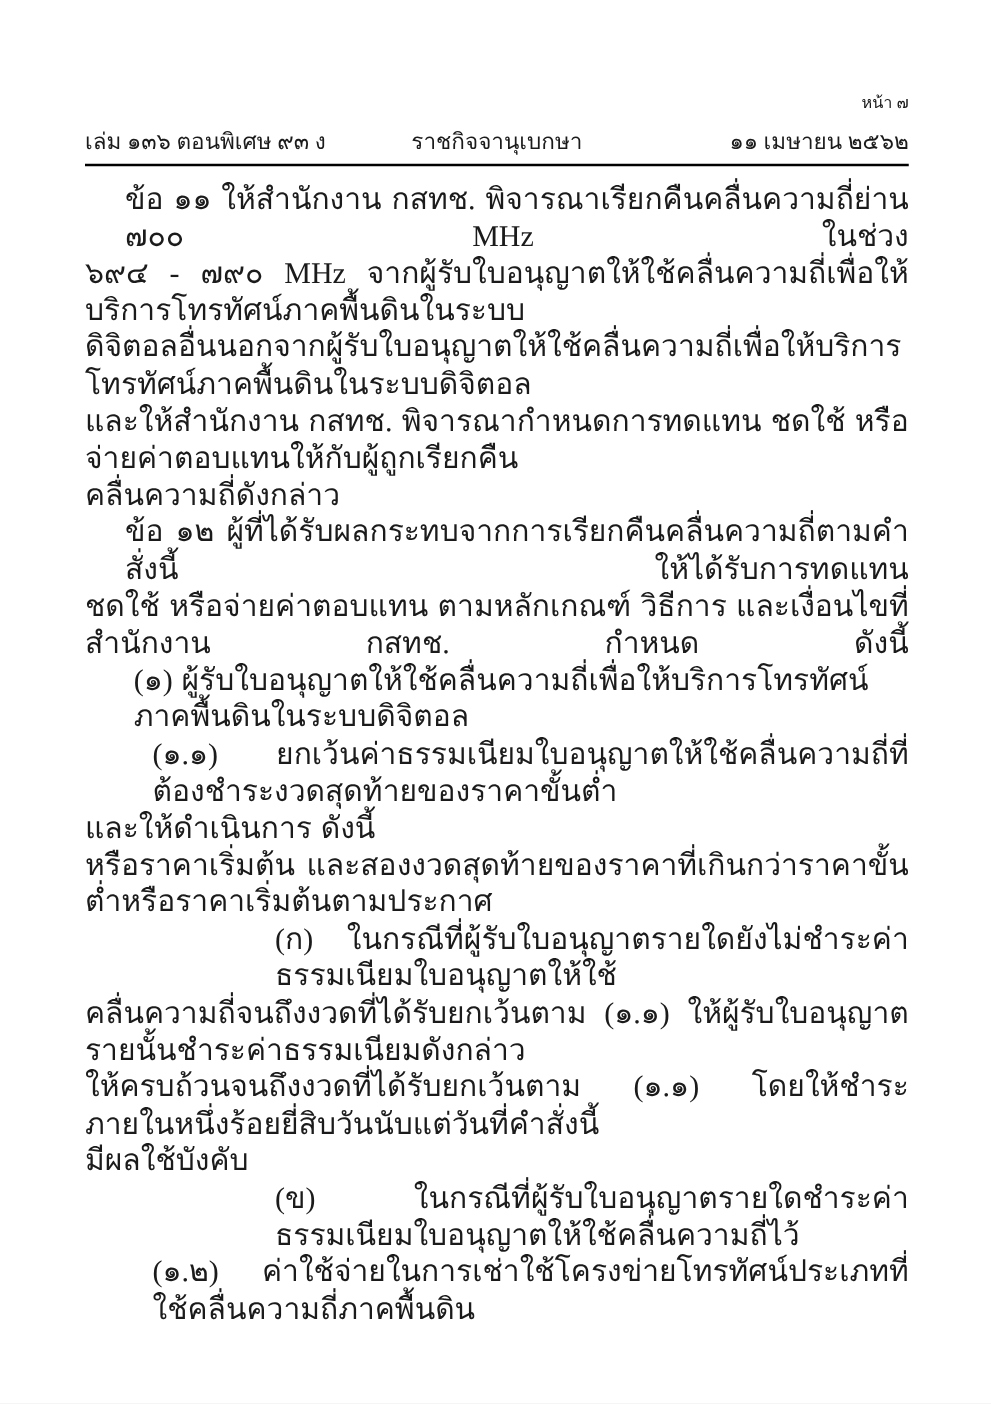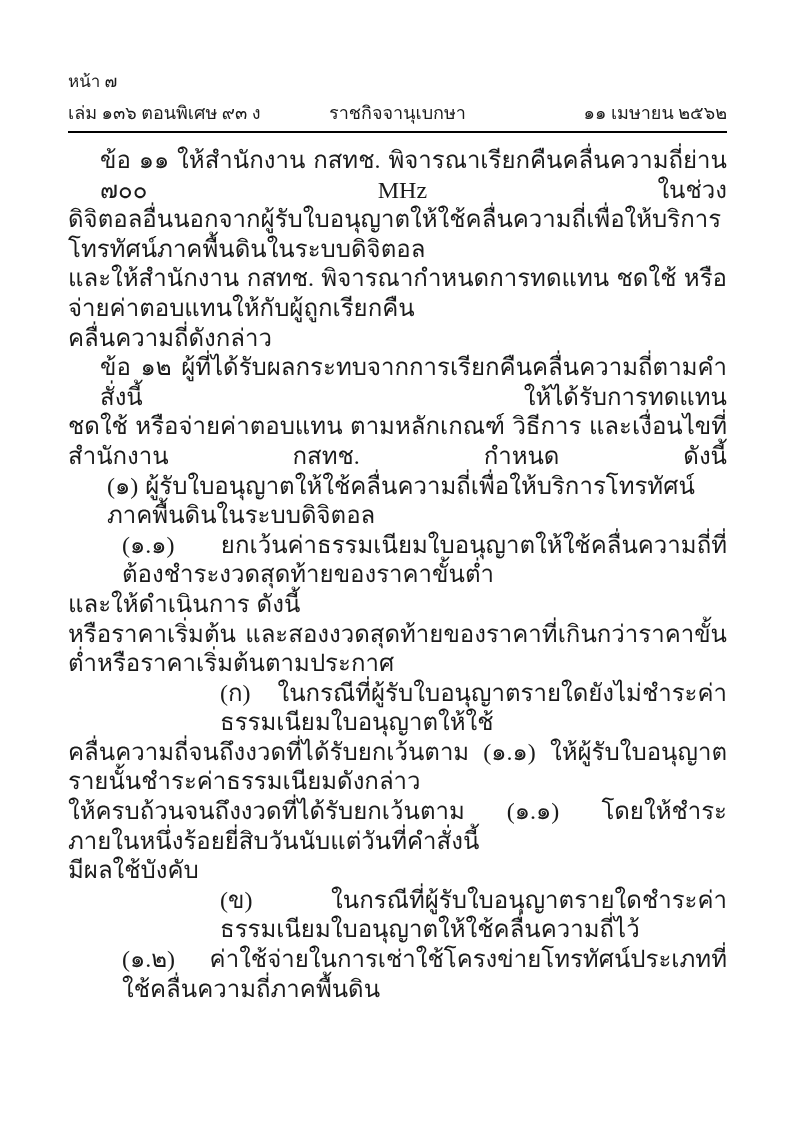--- a/index.html
+++ b/index.html
@@ -14,22 +14,22 @@
     margin: 0 auto;
     background: #ffffff;
     font-family: "Liberation Serif", "DejaVu Serif", serif;
     color: #1b1b1b;
     overflow: hidden;
   }
   .header {
     padding: 70px 66px 0 68px;
   }
   .page-num {
-    text-align: left;
-    font-size: 17px;
+    text-align: right;
+    font-size: 13px;
     line-height: 24px;
   }
   .header-row {
     display: flex;
     align-items: baseline;
     margin-top: 7px;
     font-size: 18px;
     line-height: 24px;
   }
   .header-row .h-left  { flex: 1 1 0; text-align: left; }
@@ -69,20 +69,21 @@
     <div class="page-num">หน้า ๗</div>
     <div class="header-row">
       <span class="h-left">เล่ม ๑๓๖ ตอนพิเศษ ๙๓ ง</span>
       <span class="h-center">ราชกิจจานุเบกษา</span>
       <span class="h-right">๑๑ เมษายน ๒๕๖๒</span>
     </div>
     <hr class="header-rule">
   </div>
   <div class="doc-body" id="doc-body">
       <div class="line ind1 full">ข้อ ๑๑ ให้สำนักงาน กสทช. พิจารณาเรียกคืนคลื่นความถี่ย่าน ๗๐๐ MHz ในช่วง</div>
+      <div class="line ind0 full">๖๙๔ - ๗๙๐ MHz จากผู้รับใบอนุญาตให้ใช้คลื่นความถี่เพื่อให้บริการโทรทัศน์ภาคพื้นดินในระบบ</div>
       <div class="line ind0 full">ดิจิตอลอื่นนอกจากผู้รับใบอนุญาตให้ใช้คลื่นความถี่เพื่อให้บริการโทรทัศน์ภาคพื้นดินในระบบดิจิตอล</div>
       <div class="line ind0 full">และให้สำนักงาน กสทช. พิจารณากำหนดการทดแทน ชดใช้ หรือจ่ายค่าตอบแทนให้กับผู้ถูกเรียกคืน</div>
       <div class="line ind0">คลื่นความถี่ดังกล่าว</div>
       <div class="line ind1 full">ข้อ ๑๒ ผู้ที่ได้รับผลกระทบจากการเรียกคืนคลื่นความถี่ตามคำสั่งนี้ ให้ได้รับการทดแทน</div>
       <div class="line ind0 full">ชดใช้ หรือจ่ายค่าตอบแทน ตามหลักเกณฑ์ วิธีการ และเงื่อนไขที่สำนักงาน กสทช. กำหนด ดังนี้</div>
       <div class="line ind2">(๑) ผู้รับใบอนุญาตให้ใช้คลื่นความถี่เพื่อให้บริการโทรทัศน์ภาคพื้นดินในระบบดิจิตอล</div>
       <div class="line ind3 full">(๑.๑) ยกเว้นค่าธรรมเนียมใบอนุญาตให้ใช้คลื่นความถี่ที่ต้องชำระงวดสุดท้ายของราคาขั้นต่ำ</div>
       <div class="line ind0">และให้ดำเนินการ ดังนี้</div>
       <div class="line ind0 full">หรือราคาเริ่มต้น และสองงวดสุดท้ายของราคาที่เกินกว่าราคาขั้นต่ำหรือราคาเริ่มต้นตามประกาศ</div>
       <div class="line ind4 full">(ก) ในกรณีที่ผู้รับใบอนุญาตรายใดยังไม่ชำระค่าธรรมเนียมใบอนุญาตให้ใช้</div>

